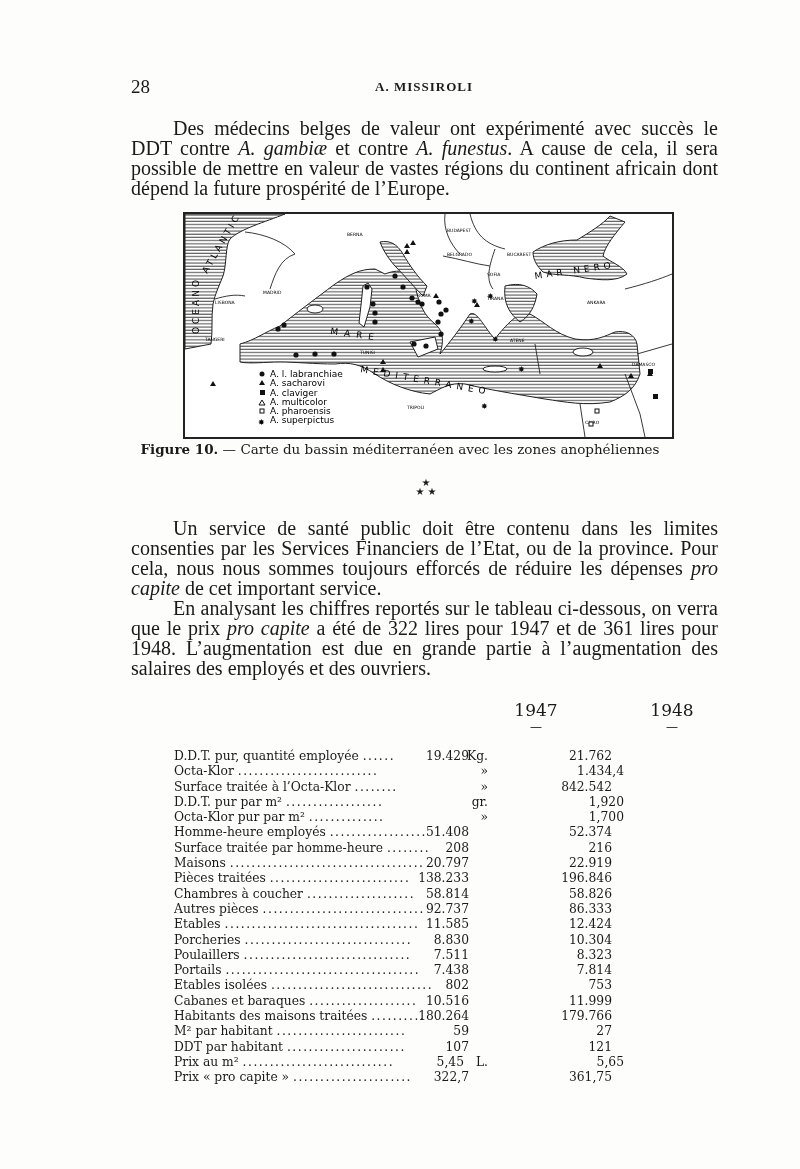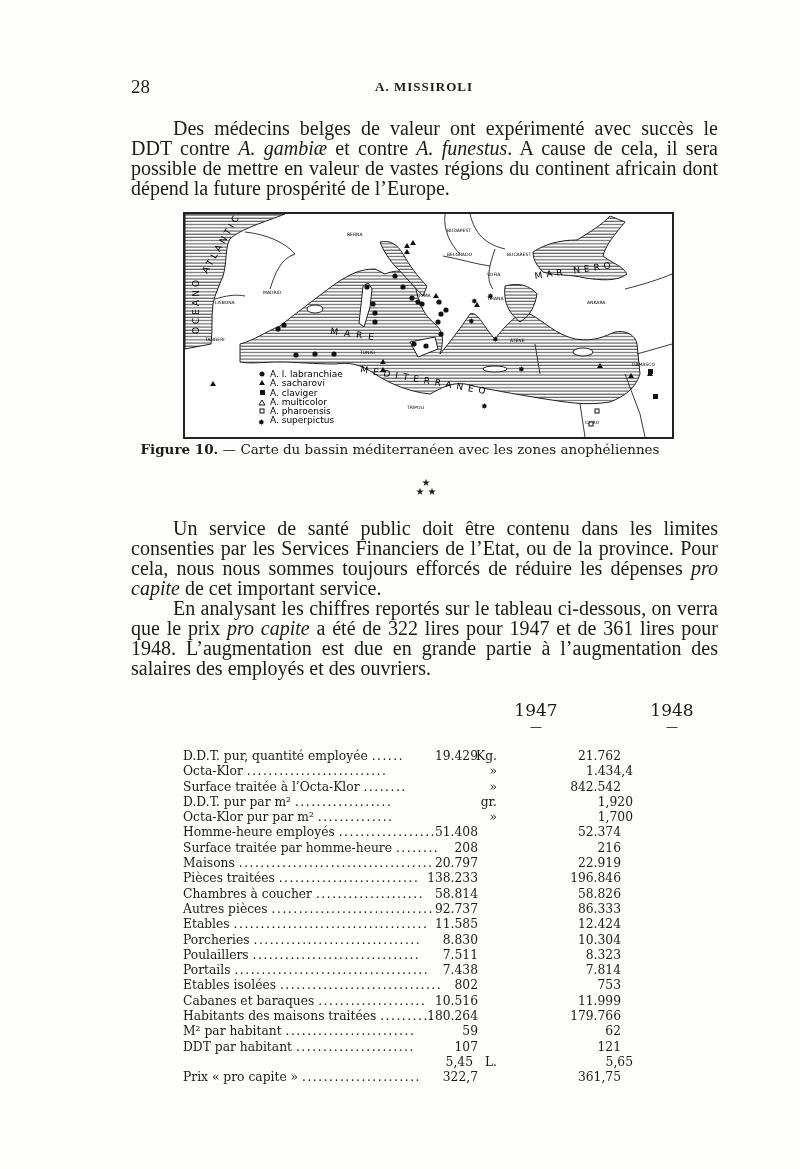--- a/index.html
+++ b/index.html
@@ -22,21 +22,21 @@
   .figure { position:absolute; left:183px; top:212px; width:487px; height:223px; border:2px solid #222; background:#fff; overflow:hidden; }
   .figure svg { display:block; }
   .caption { position:absolute; left:0; right:0; top:441px; text-align:center; font-size:13.5px; font-family:"DejaVu Serif",serif; }
   .caption b { font-weight:bold; }
 
   .dinkus { position:absolute; left:411px; top:478px; width:30px; height:22px; font-size:10px; line-height:9px; text-align:center; font-family:"DejaVu Sans",sans-serif; }
 
   .table { position:absolute; left:167px; top:700px; width:560px; font-family:"DejaVu Serif",serif; font-size:12.3px; }
   .year-head { position:absolute; top:0; font-size:17px; text-align:center; width:80px; }
   .year-dash { position:absolute; top:20px; font-size:12px; text-align:center; width:80px; }
-  .rows { position:absolute; top:49px; left:16px; width:560px; }
+  .rows { position:absolute; top:49px; left:7px; width:560px; }
   .row { position:relative; height:15.3px; line-height:15.3px; }
   .row .label { position:absolute; left:0; width:290px; white-space:nowrap; overflow:hidden; }
   .row .label .dots { letter-spacing:1.5px; }
   .row .unit { position:absolute; left:258px; width:56px; text-align:right; }
   .row .v1947 { position:absolute; right:265px; text-align:right; }
   .row .v1948 { position:absolute; right:122px; text-align:right; }
   .row.a1 .v1947 { right:270px; }
   .row.a2 .v1948 { right:110px; }
 </style>
 </head>
@@ -288,29 +288,30 @@
         <div class="row">
           <span class="label"><span>Habitants des maisons traitées</span> <span class="dots">..........</span></span>
           <span class="unit"></span>
           <span class="v1947">180.264</span>
           <span class="v1948">179.766</span>
         </div>
         <div class="row">
           <span class="label"><span>M² par habitant</span> <span class="dots">........................</span></span>
           <span class="unit"></span>
           <span class="v1947">59</span>
-          <span class="v1948">62</span>
+          <span class="v1948">27</span>
         </div>
         <div class="row">
           <span class="label"><span>DDT par habitant</span> <span class="dots">......................</span></span>
           <span class="unit"></span>
           <span class="v1947">107</span>
           <span class="v1948">121</span>
         </div>
         <div class="row a1 a2">
+          <span class="label"><span>Prix au m²</span> <span class="dots">............................</span></span>
           <span class="unit">L.</span>
           <span class="v1947">5,45</span>
           <span class="v1948">5,65</span>
         </div>
         <div class="row">
           <span class="label"><span>Prix « pro capite »</span> <span class="dots">......................</span></span>
           <span class="unit"></span>
           <span class="v1947">322,7</span>
           <span class="v1948">361,75</span>
         </div>

